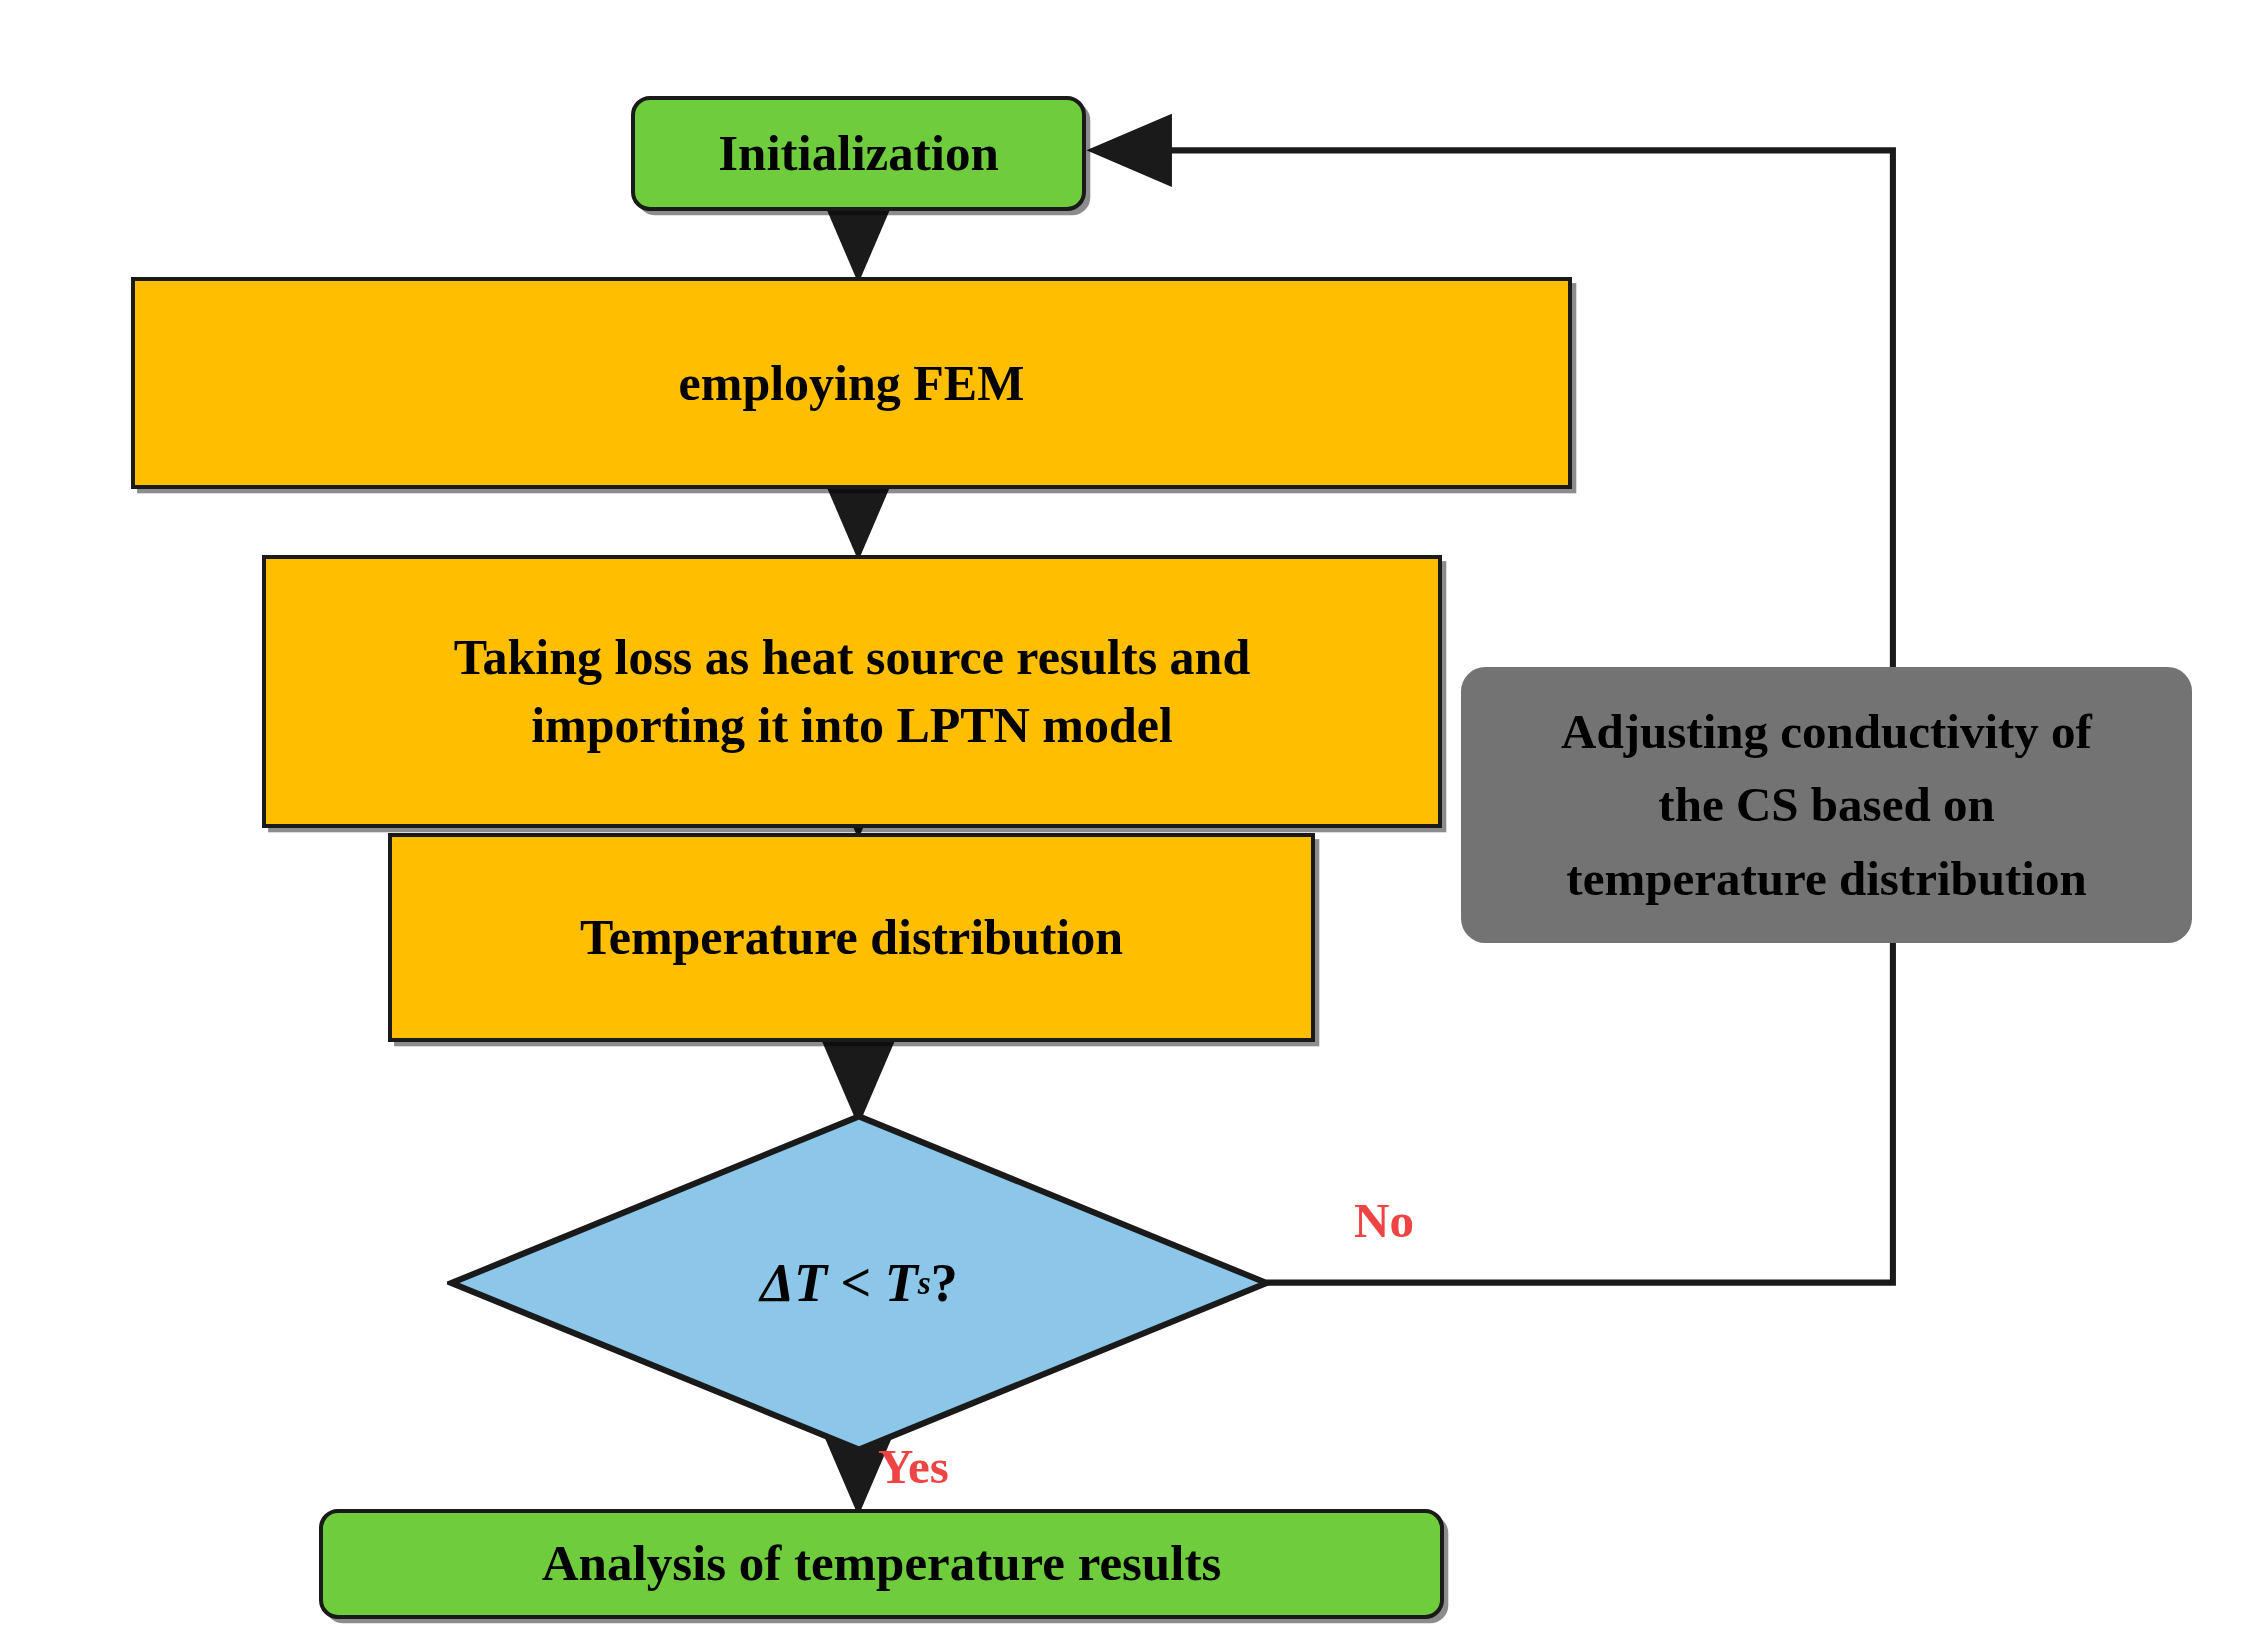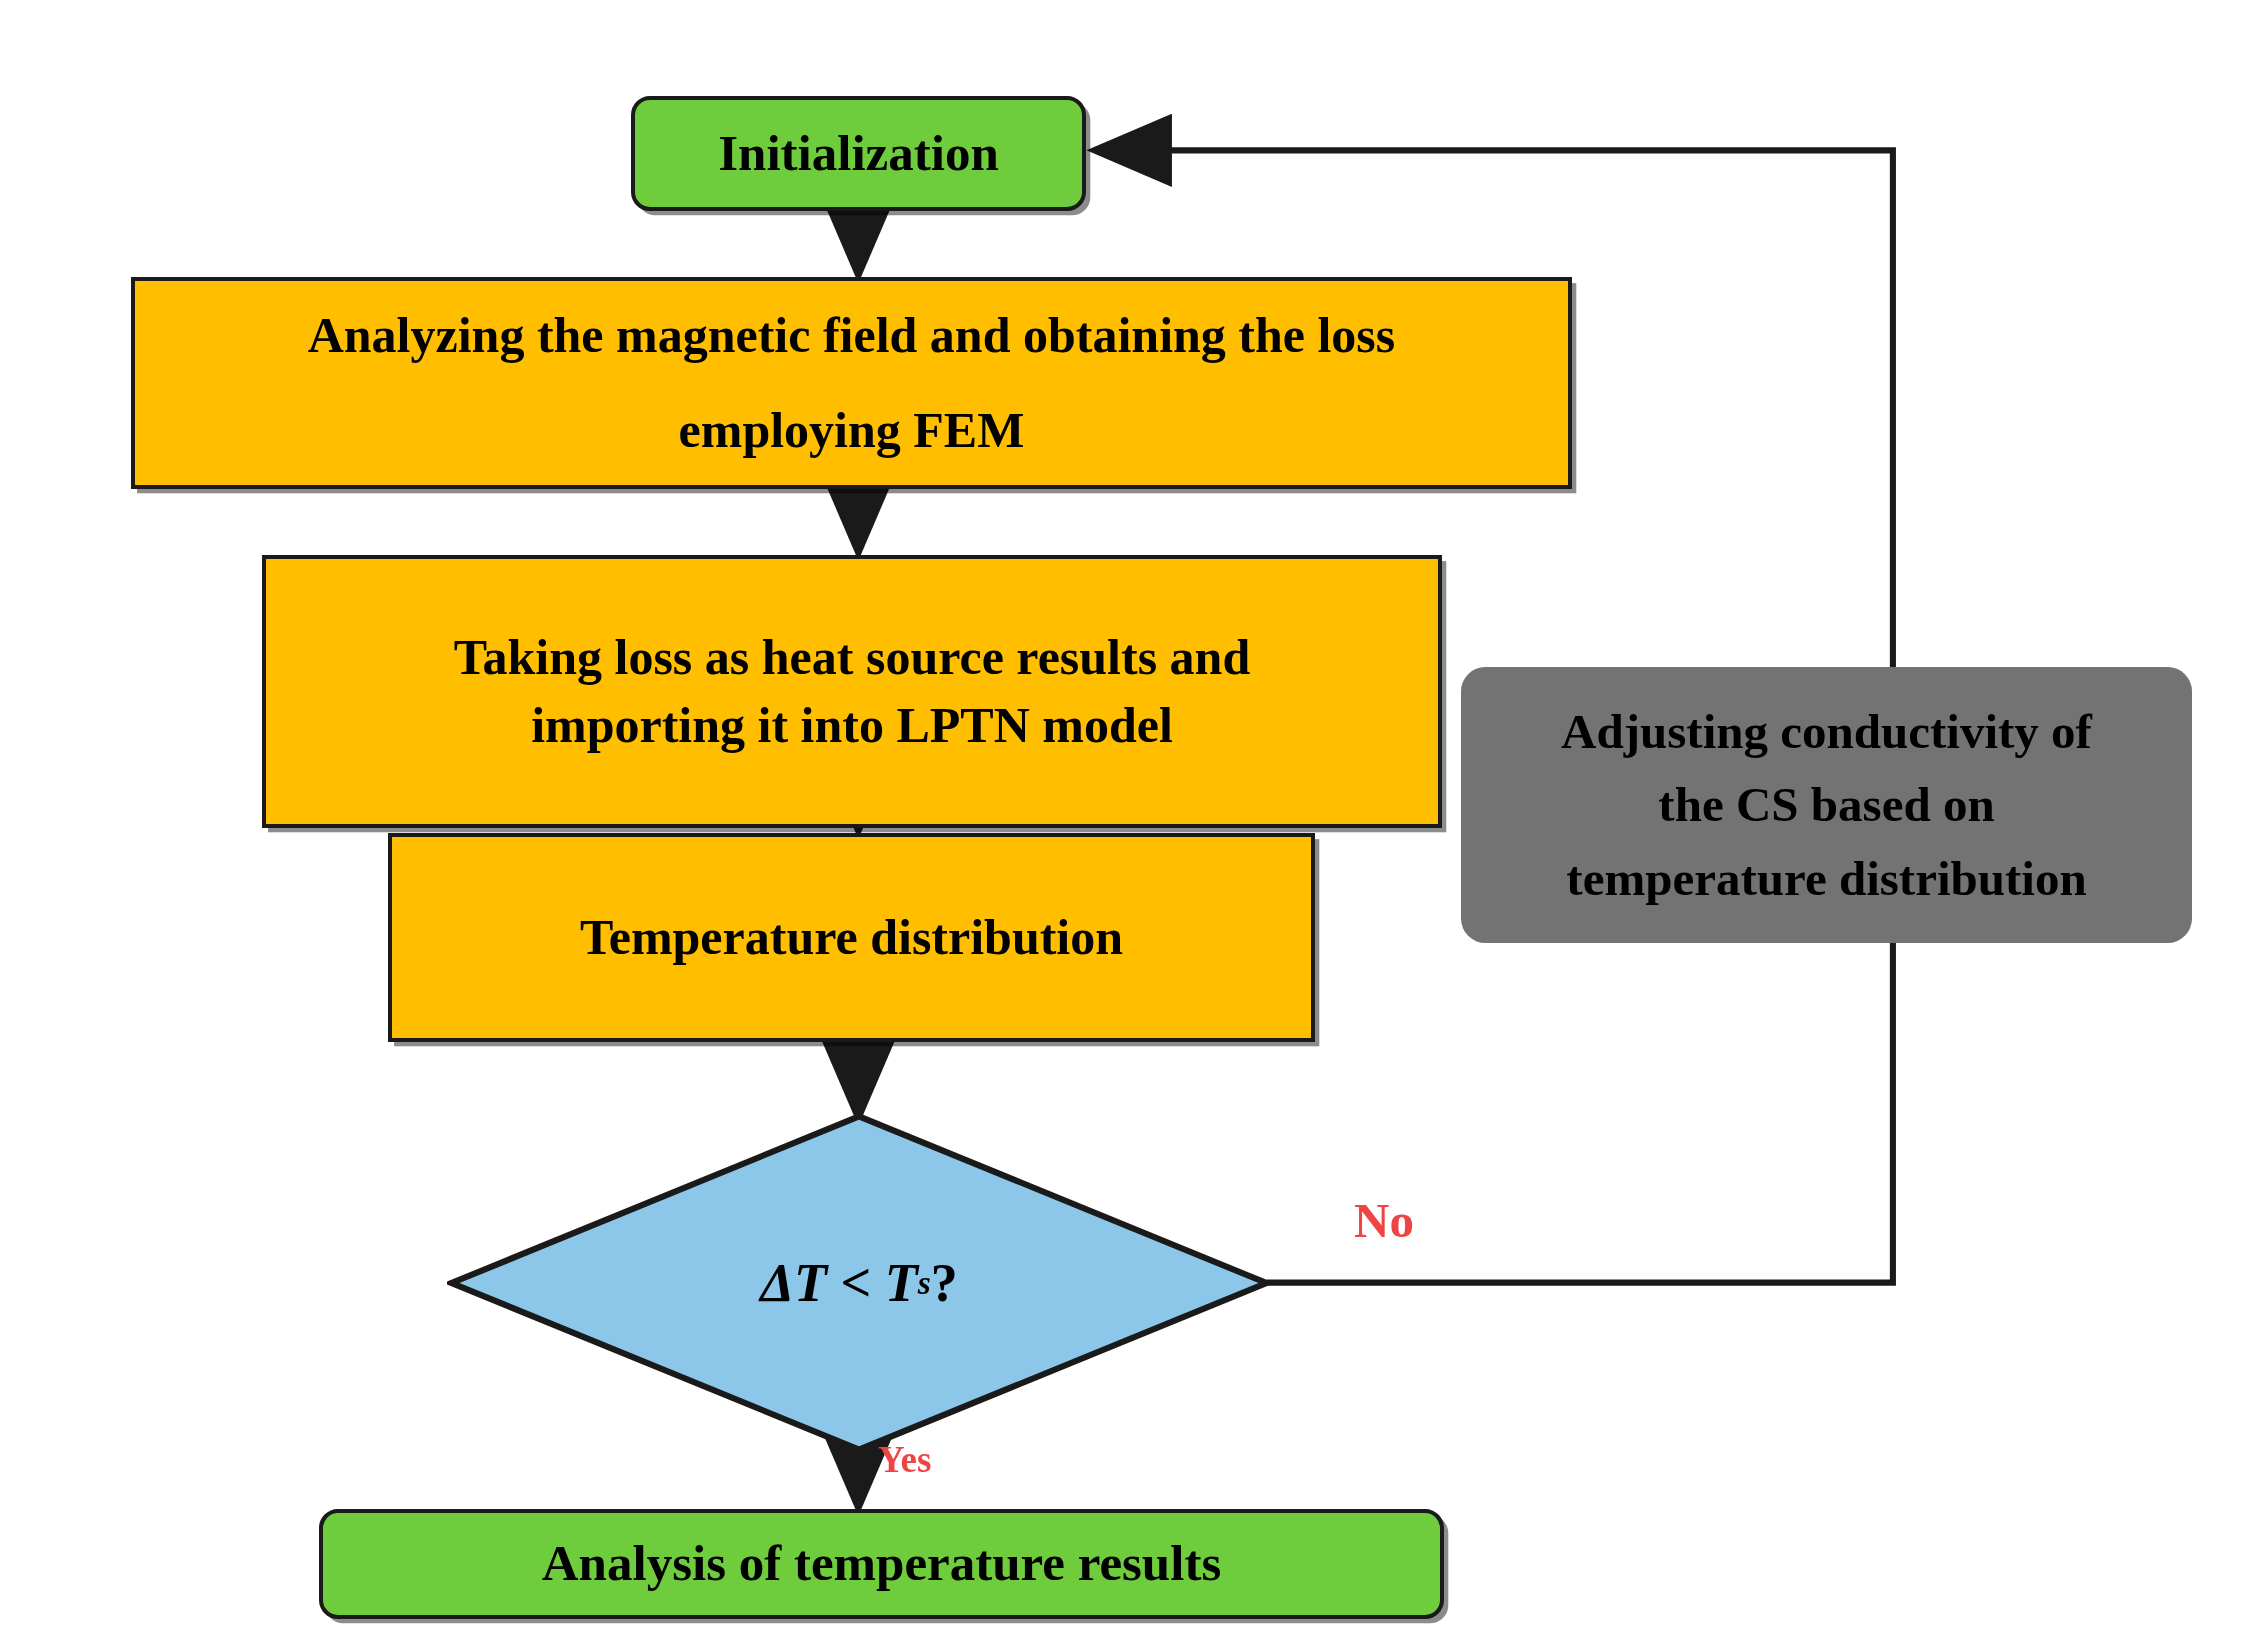--- a/index.html
+++ b/index.html
@@ -112,21 +112,20 @@
     <path d="M1452,1470 L2170,1470 L2170,172 L1256,172" fill="none" stroke="#1a1a1a" stroke-width="7" marker-end="url(#arrowhead)"></path>
 
     <line x1="2170" y1="765" x2="2170" y2="1080" stroke="#1a1a1a" stroke-width="7"></line>
   </svg>
 
   <div class="node rounded-green" style="left:631px; top:96px; width:455px; height:115px; font-size:51px;">
     <span class="txt-line">Initialization</span>
   </div>
 
   <div class="node rect-orange" style="left:131px; top:277px; width:1441px; height:212px; font-size:50px; flex-direction:column; line-height:1.9;">
-    <span class="txt-line">Analyzing the magnetic field and obtaining the loss</span>
     <span class="txt-line">employing FEM</span>
   </div>
 
   <div class="node rect-orange" style="left:262px; top:555px; width:1180px; height:273px; font-size:50px; flex-direction:column; line-height:1.35;">
     <span class="txt-line">Taking loss as heat source results and</span>
     <span class="txt-line">importing it into LPTN model</span>
   </div>
 
   <div class="node rect-orange" style="left:388px; top:833px; width:927px; height:209px; font-size:50px;">
     <span class="txt-line">Temperature distribution</span>
@@ -144,17 +143,17 @@
   <div class="node rounded-gray" style="left:1461px; top:667px; width:731px; height:276px; font-size:49px; flex-direction:column; line-height:1.5;">
     <span class="txt-line">Adjusting conductivity of</span>
     <span class="txt-line">the CS based on</span>
     <span class="txt-line">temperature distribution</span>
   </div>
 
   <div class="node rounded-green" style="left:297px; top:1509px; width:1125px; height:110px; font-size:51px;margin-left:22px;">
     <span class="txt-line">Analysis of temperature results</span>
   </div>
 
-  <div class="edge-label" style="left:878px; top:1438px; font-size:37px;">Yes</div>
+  <div class="edge-label" style="left:878px; top:1438px; font-size:49px;">Yes</div>
   <div class="edge-label" style="left:1354px; top:1192px; font-size:49px;">No</div>
 
 </div>
 
 
 </body></html>

